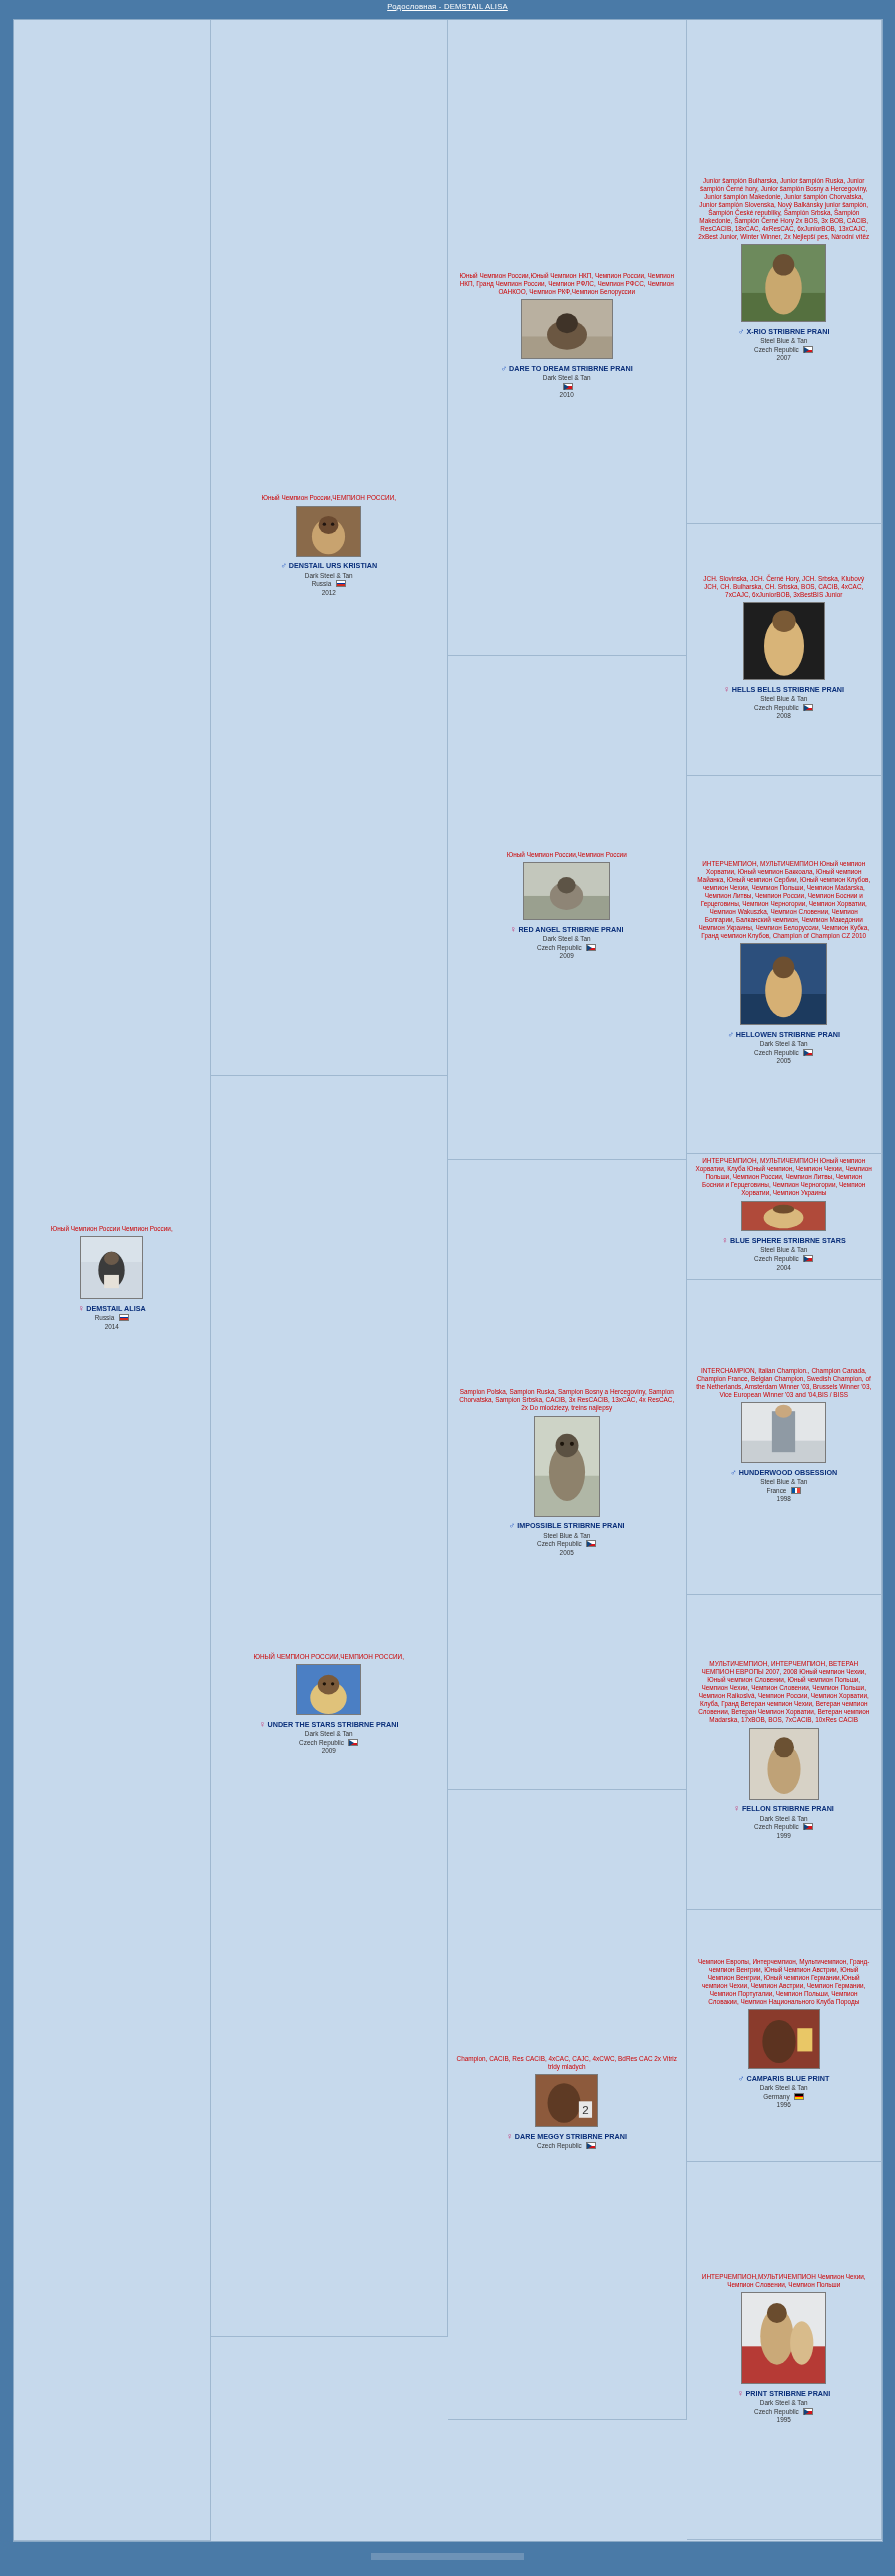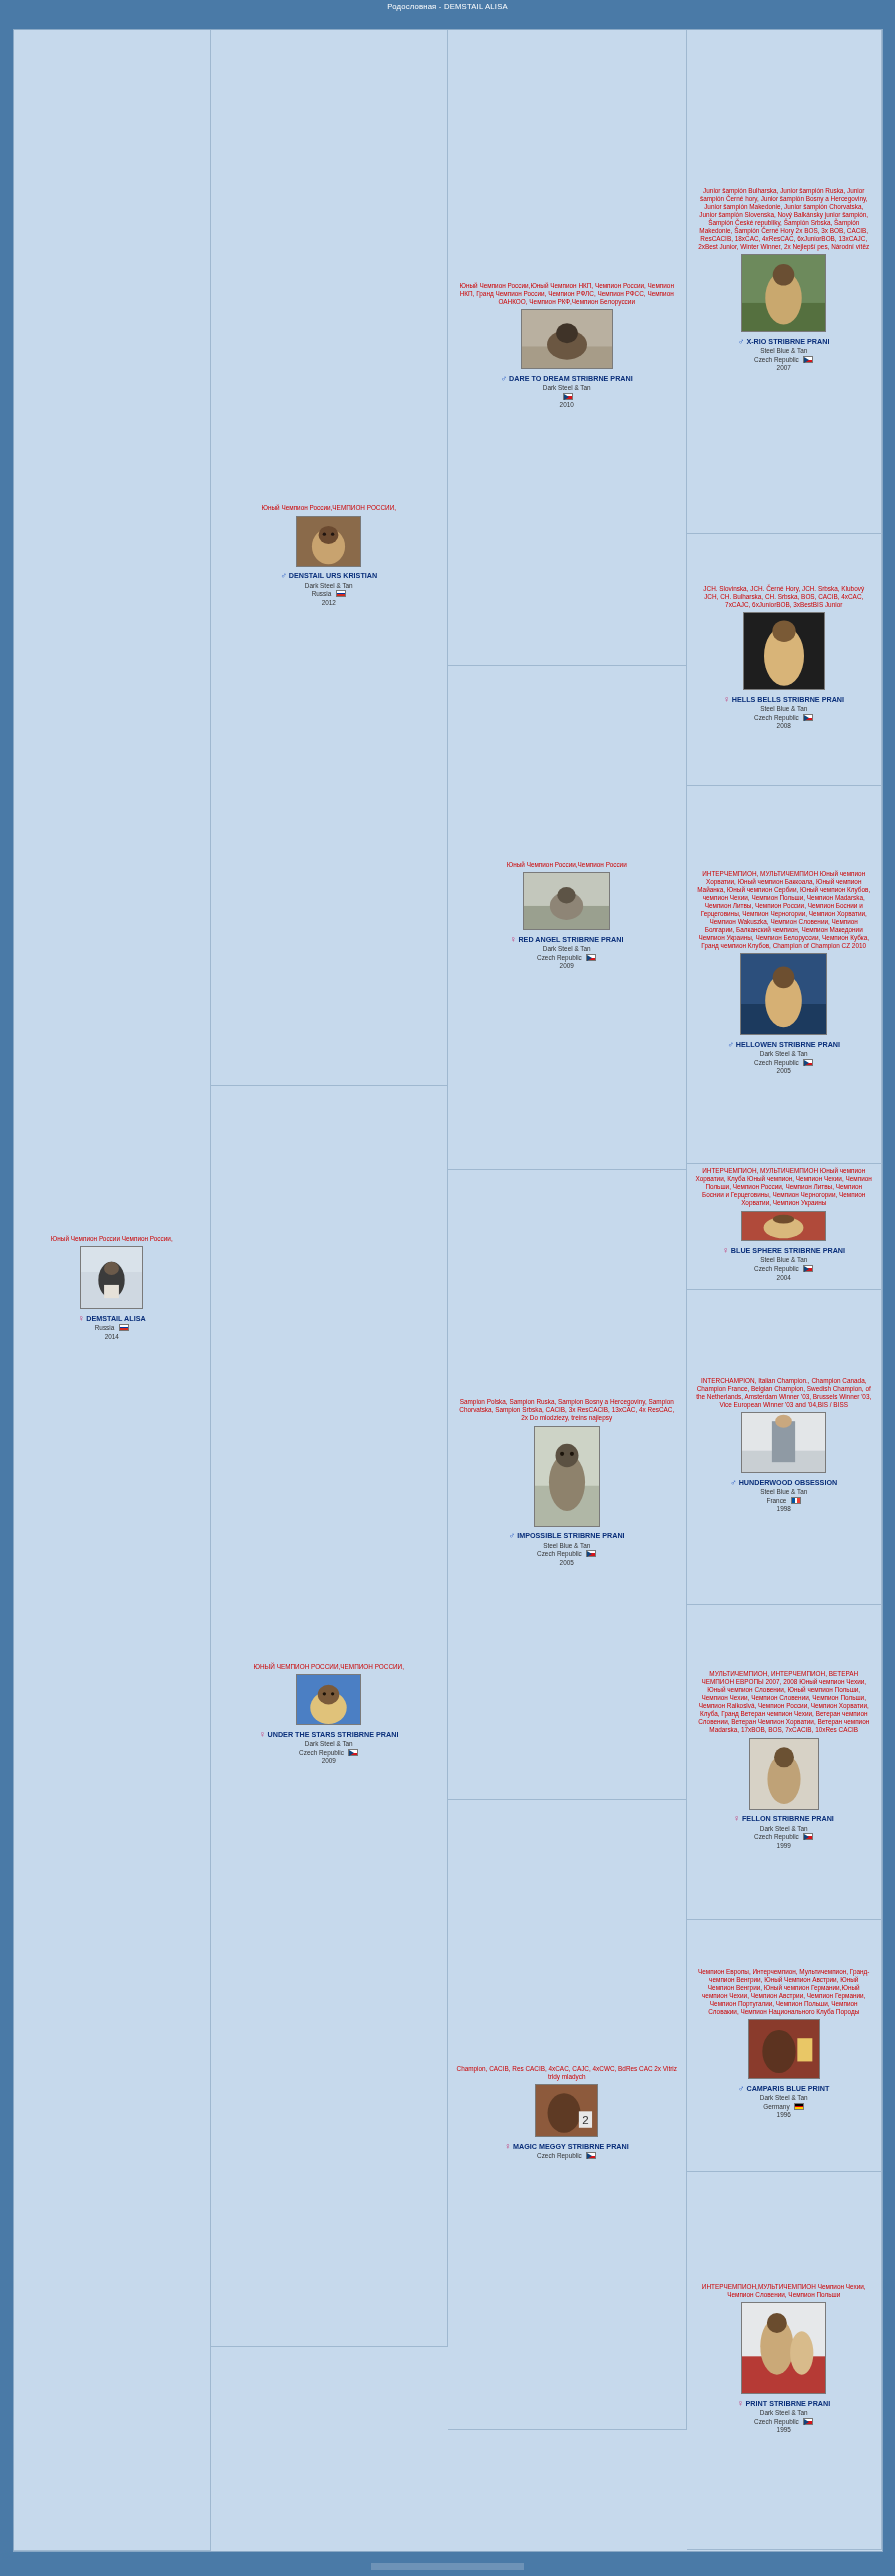--- a/index.html
+++ b/index.html
@@ -9,27 +9,28 @@
     font-family: "Liberation Sans", sans-serif;
   }
   #page {
     width: 895px;
     min-height: 2576px;
     position: relative;
     background: #4a7aa7;
     padding: 0;
   }
   .titlebar {
-    height: 29px;
+    height: 19px;
     background: #4a7aa7;
     color: #ffffff;
     font-size: 7.7px;
     text-align: center;
     line-height: 13.6px;
     letter-spacing: 0.2px;
+    text-decoration: underline;
   }
   .sheet {
     position: relative;
     margin: 0 auto;
     width: 870px;
     background: #c6d9ec;
     border: 0.9px solid #8aa9c6;
     min-height: 2521px;
   }
   
@@ -305,21 +306,21 @@
           <div class="photo" style="width:63px;height:53px;">
             <svg class="ph-inner" viewBox="0 0 74 62" preserveAspectRatio="none">
               <rect width="74" height="62" fill="#8d5a3c"></rect>
               <ellipse cx="34" cy="34" rx="20" ry="24" fill="#5e3a24"></ellipse>
               <rect x="52" y="32" width="16" height="20" fill="#e8e8e8"></rect>
               <text x="60" y="48" font-size="14" text-anchor="middle" fill="#333" font-family="Liberation Sans">2</text>
             </svg>
           </div>
           <div class="name">
             <span class="sex sex-f">♀</span>
-            <span>MAGIC MEGGY STRIBRNE PRANI</span>
+            <span>DARE MEGGY STRIBRNE PRANI</span>
           </div>
           <div class="meta">
             <div>
               <span>Czech Republic</span>
               <span class="flag flag-cz"></span>
             </div>
           </div>
         </div>
       </div>
 
@@ -399,21 +400,21 @@
           <div class="titles">ИНТЕРЧЕМПИОН, МУЛЬТИЧЕМПИОН Юный чемпион Хорватии, Клубa Юный чемпион, Чемпион Чехии, Чемпион Польши, Чемпион России, Чемпион Литвы, Чемпион Боснии и Герцеговины, Чемпион Черногории, Чемпион Хорватии, Чемпион Украины</div>
           <div class="photo" style="width:85px;height:68px;">
             <svg class="ph-inner" viewBox="0 0 100 80" preserveAspectRatio="none">
               <rect width="100" height="80" fill="#b04a3a"></rect>
               <ellipse cx="50" cy="44" rx="24" ry="30" fill="#d9b87c"></ellipse>
               <ellipse cx="50" cy="20" rx="13" ry="12" fill="#6f4c2c"></ellipse>
             </svg>
           </div>
           <div class="name">
             <span class="sex sex-f">♀</span>
-            <span>BLUE SPHERE STRIBRNE PRANI</span>
+            <span>BLUE SPHERE STRIBRNE STARS</span>
           </div>
           <div class="meta">
             <div>Steel Blue &amp; Tan</div>
             <div>
               <span>Czech Republic</span>
               <span class="flag flag-cz"></span>
             </div>
             <div>2004</div>
           </div>
         </div>

